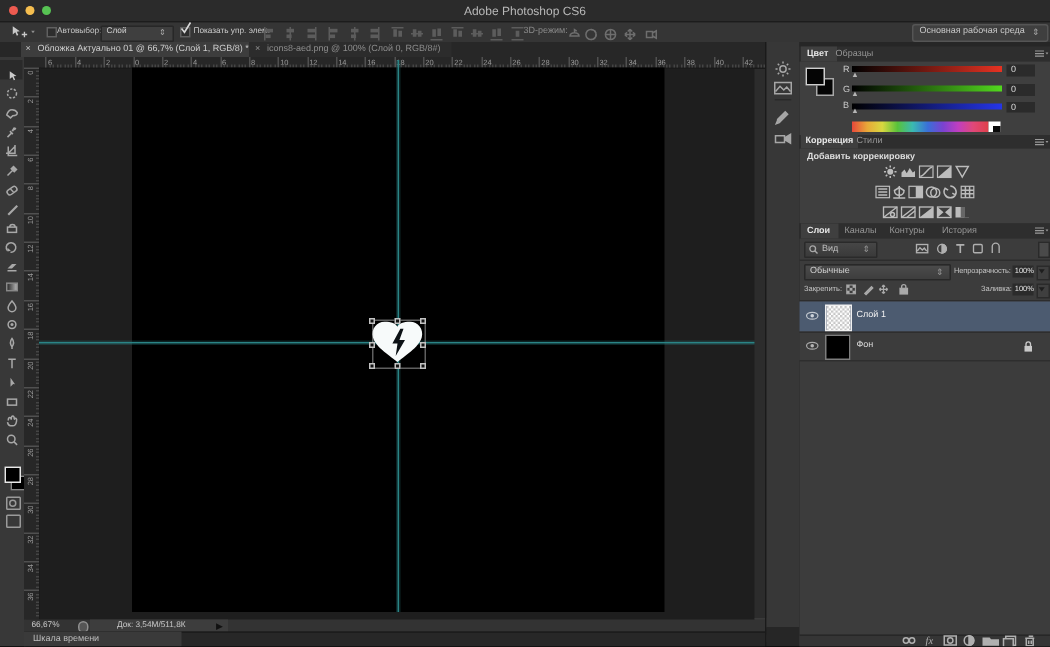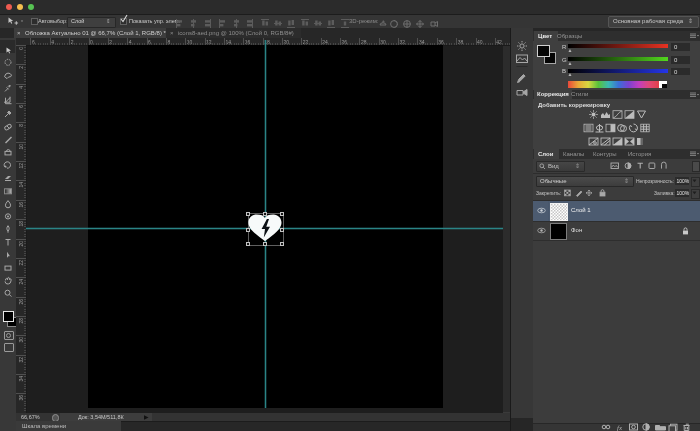--- a/index.html
+++ b/index.html
@@ -8,20 +8,21 @@
   .t{position:absolute;white-space:nowrap;}
 </style></head>
 <body>
 <div id="app">
 
   
   <div class="abs" style="left:0;top:0;width:700px;height:14px;background:#2b2b2b;border-bottom:1px solid #1c1c1c;"></div>
   <div class="abs" style="left:6px;top:3.5px;width:6px;height:6px;border-radius:50%;background:#ee5b50;"></div>
   <div class="abs" style="left:17px;top:3.5px;width:6px;height:6px;border-radius:50%;background:#f5be4f;"></div>
   <div class="abs" style="left:28px;top:3.5px;width:6px;height:6px;border-radius:50%;background:#57c353;"></div>
+  <div class="t" style="left:0;top:2.5px;width:700px;text-align:center;font-size:8px;color:#b8b8b8;">Adobe Photoshop CS6</div>
 
   
   <div class="abs" style="left:0;top:15px;width:700px;height:13px;background:#353535;border-bottom:1px solid #222;"></div>
   <svg class="abs" style="left:6px;top:17px;" width="18" height="9" viewBox="0 0 18 9">
     <path d="M2.5 0.5 L2.5 6 L4.2 4.5 L5.2 6.8 L6.2 6.3 L5.2 4.1 L7.2 3.9 Z" fill="#c8c8c8"></path>
     <path d="M8.5 6 h3.6 M10.3 4.2 v3.6" stroke="#c8c8c8" stroke-width="0.9"></path>
     <path d="M14.8 3.5 l2.4 0 l-1.2 1.6 z" fill="#909090"></path>
   </svg>
   <div class="abs" style="left:31px;top:17.5px;width:5px;height:5px;background:#2d2d2d;border:1px solid #606060;"></div>
   <div class="t" style="left:38px;top:18px;font-size:5.5px;color:#c6c6c6;">Автовыбор:</div>

